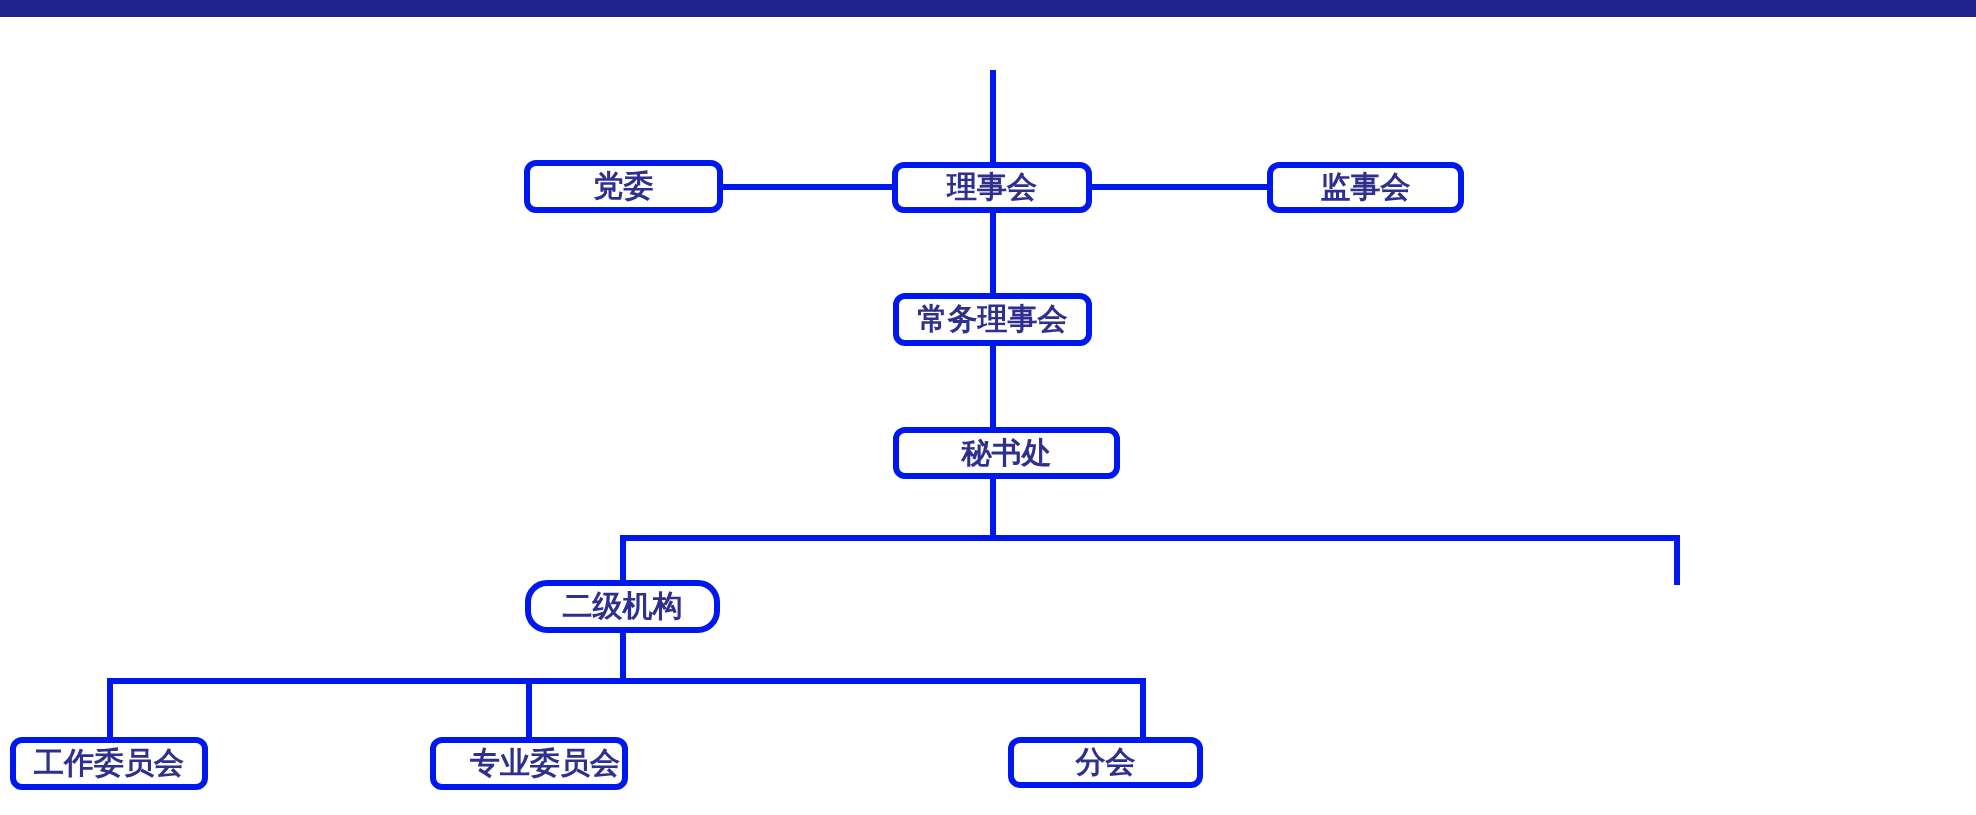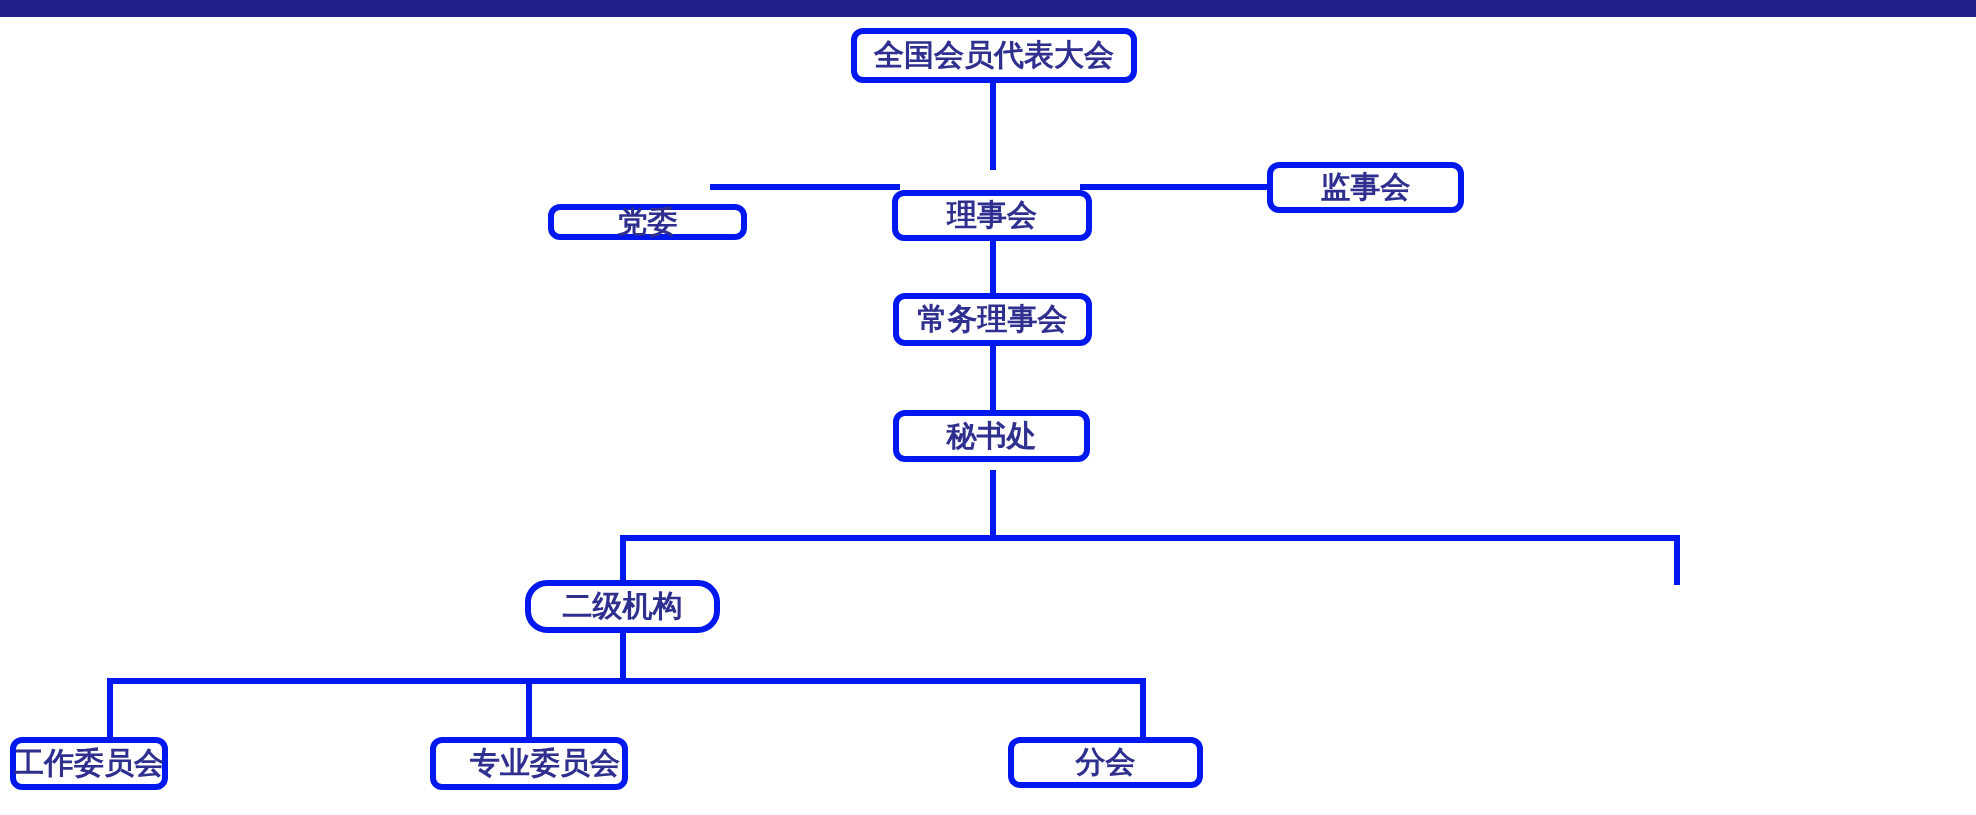--- a/index.html
+++ b/index.html
@@ -34,28 +34,28 @@
     display: flex;
     align-items: center;
     justify-content: center;
     font-weight: bold;
     font-size: 30px;
     color: #2E2F8F;
     white-space: nowrap;
   }
   
   .n-congress      { left: 851px;  top: 28px;  width: 286px; height: 55px; }
-  .n-party         { left: 548px;  top: 160px; width: 199px; height: 36px; margin-top: 44px; }
-  .n-council       { left: 892px;  top: 162px; width: 200px; height: 51px; margin-top: 28px; }
+  .n-party         { left: 524px;  top: 160px; width: 199px; height: 53px; }
+  .n-council       { left: 892px;  top: 162px; width: 200px; height: 51px; }
   .n-supervisors   { left: 1267px; top: 162px; width: 197px; height: 51px; }
   .n-standing      { left: 893px;  top: 293px; width: 199px; height: 53px; }
-  .n-secretariat   { left: 893px;  top: 410px; width: 197px; height: 52px; }
+  .n-secretariat   { left: 893px;  top: 427px; width: 227px; height: 52px; }
   .n-secondary     { left: 525px;  top: 580px; width: 195px; height: 53px; border-radius: 22px; }
   .n-local         { left: 1578px; top: 580px; width: 194px; height: 53px; }
-  .n-working       { left: 10px;   top: 737px; width: 158px; height: 53px; }
+  .n-working       { left: 10px;   top: 737px; width: 198px; height: 53px; }
   .n-professional  { left: 430px;  top: 737px; width: 198px; height: 53px; padding-left: 32px; }
   .n-branch        { left: 1008px; top: 737px; width: 195px; height: 51px; }
 </style>
 </head>
 <body>
 
 <div class="stage">
 
   <div class="top-bar"></div>
 
@@ -67,23 +67,20 @@
   <div class="line" style="left:990px; top:470px; width:6px;    height:71px;"></div>
   <div class="line" style="left:620px; top:535px; width:1060px; height:6px;"></div>
   <div class="line" style="left:620px; top:535px; width:6px;    height:50px;"></div>
   <div class="line" style="left:1674px;top:535px; width:6px;    height:50px;"></div>
   <div class="line" style="left:620px; top:628px; width:6px;    height:56px;"></div>
   <div class="line" style="left:107px; top:678px; width:1039px; height:6px;"></div>
   <div class="line" style="left:107px; top:678px; width:6px;    height:64px;"></div>
   <div class="line" style="left:526px; top:678px; width:6px;    height:64px;"></div>
   <div class="line" style="left:1140px;top:678px; width:6px;    height:64px;"></div>
 
-  <div class="node n-congress">
-    <span>全国会员代表大会</span>
-  </div>
   <div class="node n-party">
     <span>党委</span>
   </div>
   <div class="node n-council">
     <span>理事会</span>
   </div>
   <div class="node n-supervisors">
     <span>监事会</span>
   </div>
   <div class="node n-standing">

